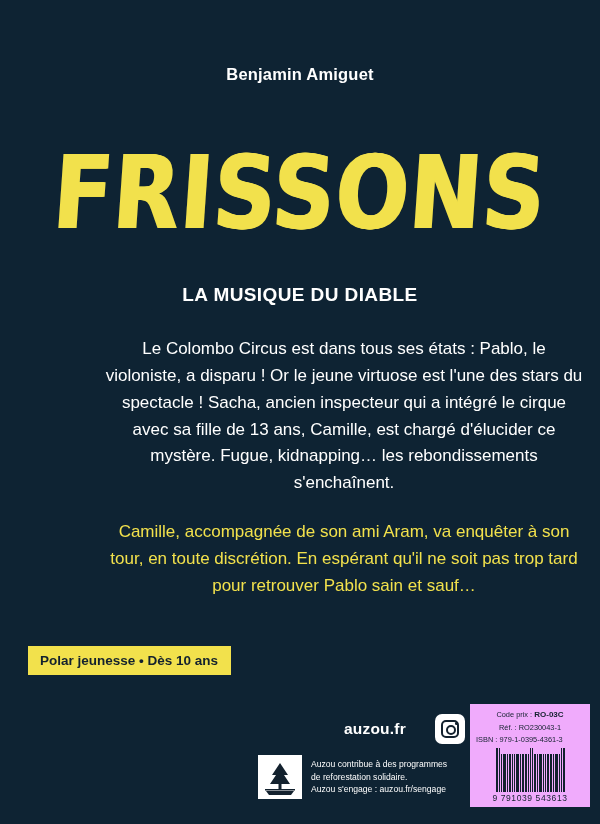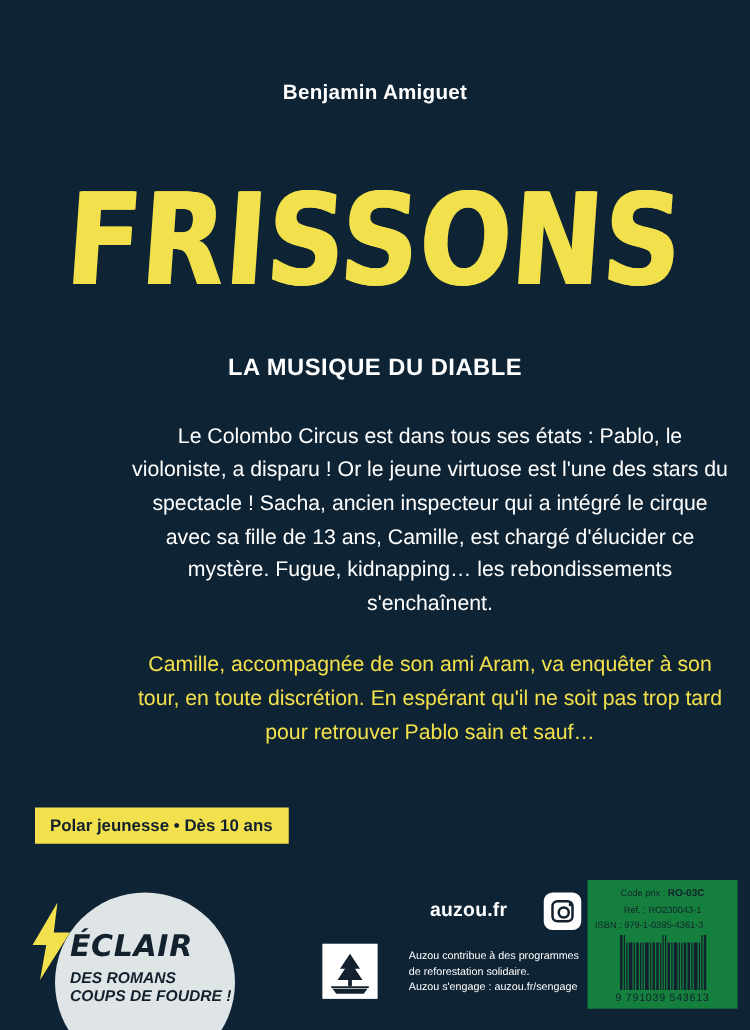--- a/index.html
+++ b/index.html
@@ -196,42 +196,42 @@
     line-height: 30px;
   }
 
   
   .eco {
     position: absolute;
     left: 258px;
     top: 755px;
     display: flex;
     align-items: center;
-    gap: 25px;
+    gap: 9px;
   }
   .eco-logo {
     width: 44px;
     height: 44px;
     background: #ffffff;
     position: relative;
     flex: none;
   }
   .eco-text {
     color: #ffffff;
     font-size: 8.6px;
     line-height: 1.45;
   }
 
   
   .isbn-box {
     position: absolute;
     right: 10px;
     top: 704px;
     width: 120px;
-    background: #15803d;
+    background: #f0abfc;
     color: #13212e;
     padding: 5px 6px 4px 6px;
     box-sizing: border-box;
   }
   .isbn-line {
     font-size: 7.4px;
     line-height: 1.6;
     text-align: center;
     white-space: nowrap;
   }
@@ -272,33 +272,20 @@
   </div>
   <div class="subtitle">LA MUSIQUE DU DIABLE</div>
 
   <div class="blurb">
     <p>Le Colombo Circus est dans tous ses états : Pablo, le violoniste, a disparu ! Or le jeune virtuose est l'une des stars du spectacle ! Sacha, ancien inspecteur qui a intégré le cirque avec sa fille de 13 ans, Camille, est chargé d'élucider ce mystère. Fugue, kidnapping… les rebondissements s'enchaînent.</p>
     <p class="highlight">Camille, accompagnée de son ami Aram, va enquêter à son tour, en toute discrétion. En espérant qu'il ne soit pas trop tard pour retrouver Pablo sain et sauf…</p>
   </div>
 
   <div class="genre-badge">Polar jeunesse • Dès 10 ans</div>
 
-  <div class="eclair">
-    <div class="eclair-circle"></div>
-    <svg class="bolt" viewBox="0 0 34 62">
-      <polygon points="22,0 2,34 13,34 8,62 32,24 19,24" fill="#f2e14c"></polygon>
-    </svg>
-    <div class="eclair-text">
-      <div class="eclair-name">ÉCLAIR</div>
-      <div class="eclair-sub">
-        <div>DES ROMANS</div>
-        <div>COUPS DE FOUDRE !</div>
-      </div>
-    </div>
-  </div>
 
   <div class="social">
     <span class="brand">auzou.fr</span>
     <span class="sq-icon">
       <span class="ig-outer"></span>
       <span class="ig-dot"></span>
       <span class="ig-spot"></span>
     </span>
     <span class="sq-icon">
       <span class="fb-f">f</span>

